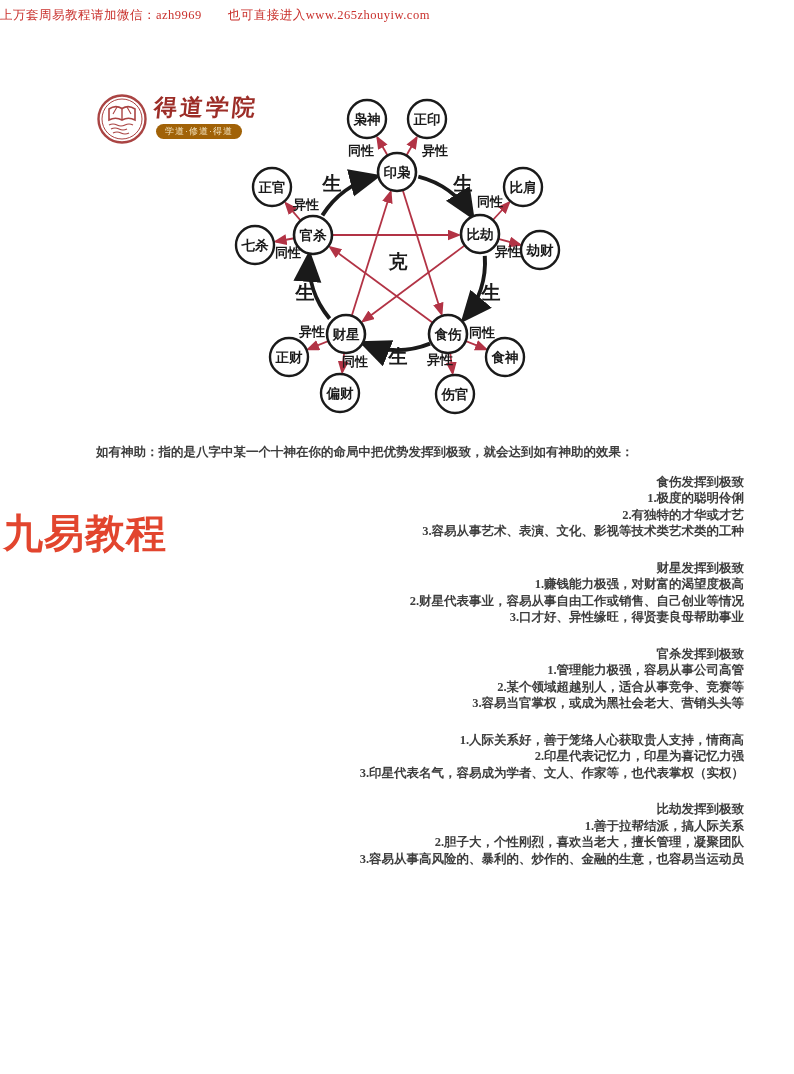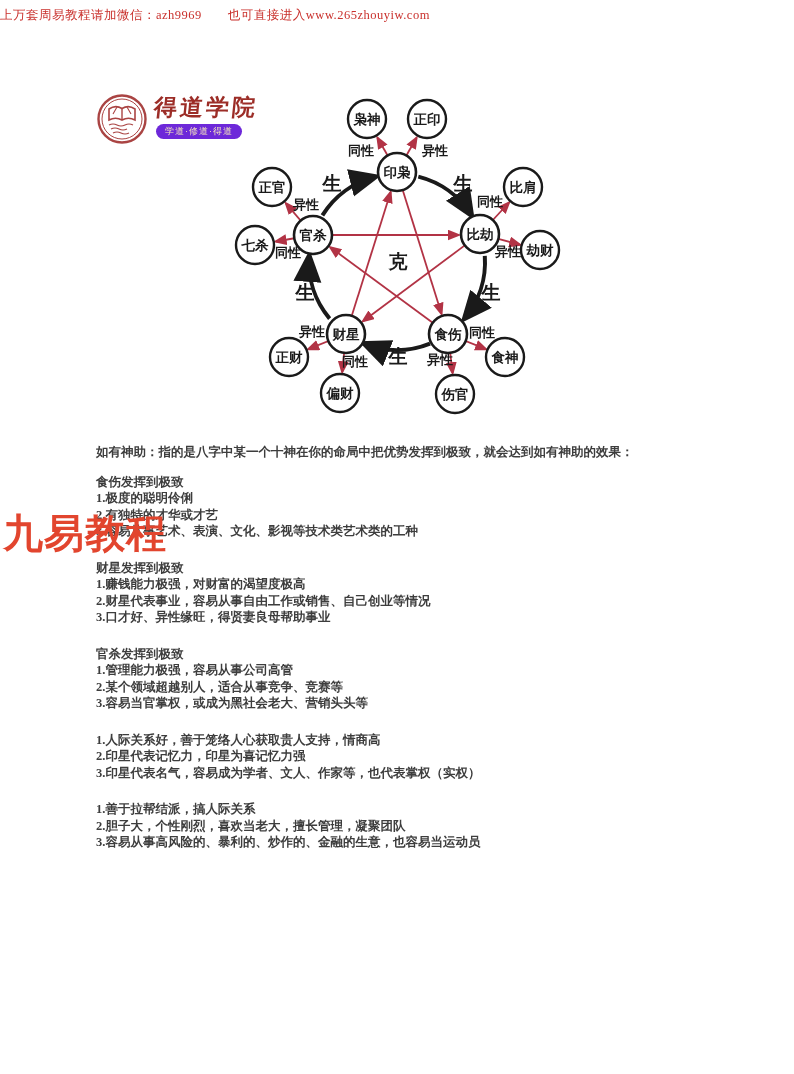--- a/index.html
+++ b/index.html
@@ -15,41 +15,41 @@
   .logo { position:absolute; left:96px; top:93px; display:flex; align-items:flex-start; }
   .logo-emblem { width:52px; height:52px; }
   .logo-right { margin-left:6px; padding-top:3px; }
   .logo-name {
     font-size:23px; font-weight:bold; color:#9c2d27;
     letter-spacing:3px; transform:skewX(-6deg); line-height:1;
     font-family:"Liberation Serif","DejaVu Serif",serif;
   }
   .logo-badge {
     display:inline-block; margin-top:5px; margin-left:2px;
-    background:#6d28d9; color:#f3e3be; border-radius:9px;
+    background:#a16207; color:#f3e3be; border-radius:9px;
     font-size:9px; letter-spacing:1px; padding:2px 9px; line-height:1.2;
     font-family:"Liberation Sans","DejaVu Sans",sans-serif;
   }
 
   .diagram-svg { position:absolute; left:230px; top:92px; width:346px; height:334px; }
   .diagram-svg text { font-family:"Liberation Sans","DejaVu Sans",sans-serif; fill:#1a1a1a; }
   .node-circle { fill:#fff; stroke:#1a1a1a; }
   .node-label { font-size:13.5px; font-weight:bold; text-anchor:middle; }
   .rel-label  { font-size:13px;  font-weight:bold; text-anchor:middle; }
   .sheng-label{ font-size:19px;  font-weight:bold; text-anchor:middle; }
   .ke-label   { font-size:19px;  font-weight:bold; text-anchor:middle; }
   .arc-black  { fill:none; stroke:#1a1a1a; stroke-width:4; }
   .line-red   { fill:none; stroke:#b23345; stroke-width:1.8; }
 
   .body-text {
     position:absolute; left:96px; top:444px; width:648px;
     font-size:12.5px; line-height:16.5px; color:#3d3d3d;font-weight:bold;
   }
   .intro { margin-bottom:13px; }
-  .section { margin-bottom:20px; }
+  .section { margin-bottom:20px;text-align:right; }
   .footer-note { margin-top:6px; }
 
   .watermark {
     position:absolute; left:3px; top:513px; z-index:5;
     font-size:40px; font-weight:bold; color:#e2452e;
     letter-spacing:1px; line-height:1;
     font-family:"Liberation Sans","DejaVu Sans",sans-serif;
     text-align:center;
   }
 </style>
@@ -198,20 +198,21 @@
       <div>3.容易当官掌权，或成为黑社会老大、营销头头等</div>
     </div>
 
     <div class="section">
       <div>1.人际关系好，善于笼络人心获取贵人支持，情商高</div>
       <div>2.印星代表记忆力，印星为喜记忆力强</div>
       <div>3.印星代表名气，容易成为学者、文人、作家等，也代表掌权（实权）</div>
     </div>
 
     <div class="section">
+      <div>比劫发挥到极致</div>
       <div>1.善于拉帮结派，搞人际关系</div>
       <div>2.胆子大，个性刚烈，喜欢当老大，擅长管理，凝聚团队</div>
       <div>3.容易从事高风险的、暴利的、炒作的、金融的生意，也容易当运动员</div>
     </div>
 
   </div>
 
   <div class="watermark">九易教程</div>
 
 </div>

